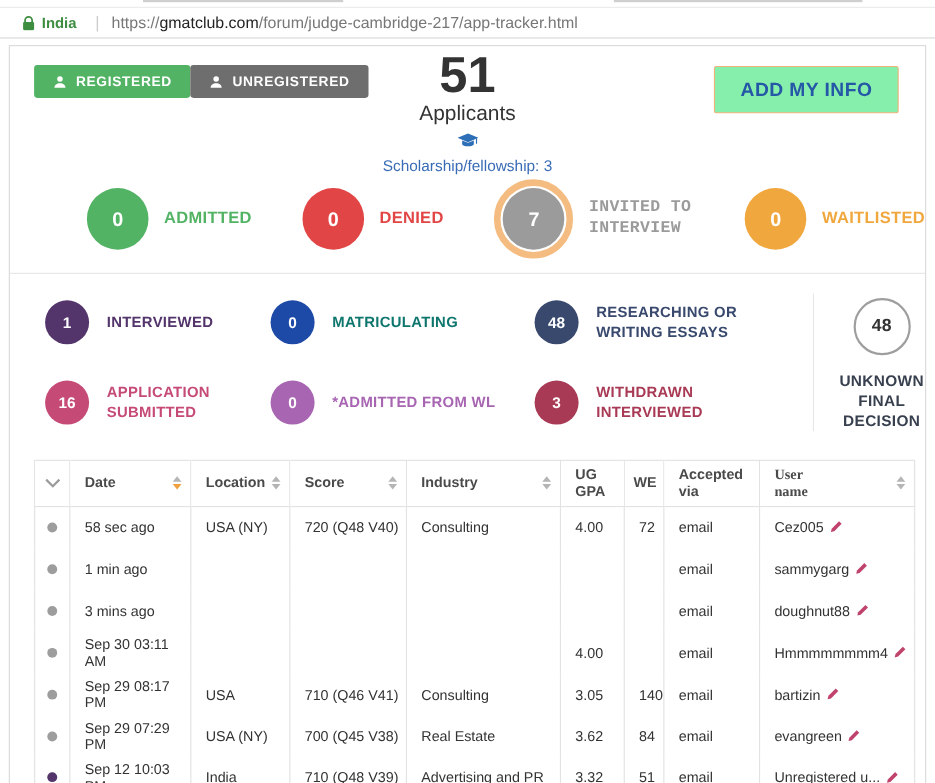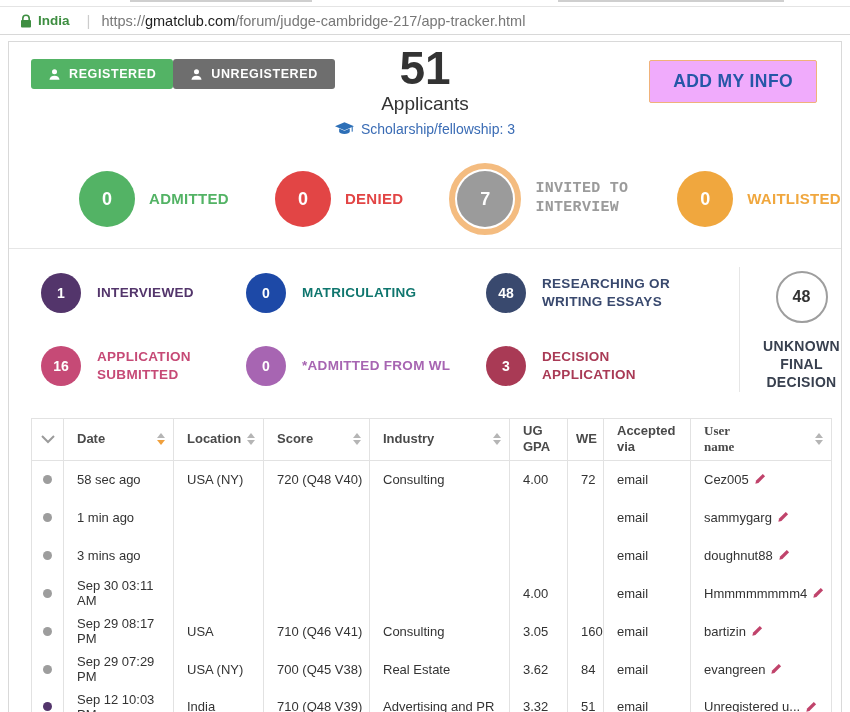--- a/index.html
+++ b/index.html
@@ -25,22 +25,22 @@
   .top-area { position:relative; height:120px; }
   .pill-row { position:absolute; left:22px; top:17px; display:flex; gap:0; }
   .pill { display:flex; align-items:center; gap:8px; color:#fff; font-size:12.5px;
     font-weight:bold; letter-spacing:.6px; padding:8px 17px; border-radius:3px; border:none; cursor:pointer; }
   .pill.green { background:#53b365; }
   .pill.gray  { background:#6e6e6e; }
   .applicants { position:absolute; left:50%; transform:translateX(-50%); top:2px; text-align:center; }
   .app-count { font-size:46px; font-weight:bold; color:#333; line-height:1.05; }
   .app-label { font-size:19px; color:#333; margin-top:1px; }
   .scholarship { margin-top:6px; display:flex; align-items:center; gap:7px; justify-content:center;
-    color:#3a6cb5; font-size:14px; cursor:pointer; }
-  .add-info { position:absolute; right:24px; top:18px; background:#f0abfc; border:1px solid #f0b27a;
+    color:#3a6cb5; font-size:14px; cursor:pointer;flex-direction:column; }
+  .add-info { position:absolute; right:24px; top:18px; background:#86efac; border:1px solid #f0b27a;
     border-radius:2px; color:#2557a7; font-weight:bold; font-size:17.5px; letter-spacing:.4px;
     padding:10px 23px; cursor:pointer; }
 
   
   .status-row1 { display:flex; align-items:center; padding-left:70px; gap:46px; height:74px; }
   .st1 { display:flex; align-items:center; gap:14px; cursor:pointer; }
   .circle-lg { width:56px; height:56px; border-radius:50%; display:flex; align-items:center;
     justify-content:center; color:#fff; font-size:18px; font-weight:bold; }
   .ring { border:6px solid #f4bc80; border-radius:50%; padding:2px; }
   .st1 .lbl { font-size:15px; font-weight:bold; letter-spacing:.3px; max-width:118px; line-height:1.25; }
@@ -189,21 +189,21 @@
       <div class="st2">
         <div class="circle-sm c-appsub">16</div>
         <div class="lbl t-appsub">APPLICATION SUBMITTED</div>
       </div>
       <div class="st2">
         <div class="circle-sm c-admwl">0</div>
         <div class="lbl t-admwl">*ADMITTED FROM WL</div>
       </div>
       <div class="st2">
         <div class="circle-sm c-withdrawn">3</div>
-        <div class="lbl t-withdrawn">DECISION APPLICATION</div>
+        <div class="lbl t-withdrawn">WITHDRAWN INTERVIEWED</div>
       </div>
     </div>
     <div class="vdiv"></div>
     <div class="unknown">
       <div class="circle-outline">48</div>
       <div class="lbl">UNKNOWN FINAL DECISION</div>
     </div>
   </div>
 
   <div class="tbl-wrap">
@@ -345,21 +345,21 @@
               </span>
             </td>
         </tr>
         <tr>
           <td class="c-dot"><span class="dot gray"></span></td>
           <td>Sep 29 08:17 PM</td>
           <td>USA</td>
           <td>710 (Q46 V41)</td>
           <td>Consulting</td>
           <td>3.05</td>
-          <td>160</td>
+          <td>140</td>
           <td>email</td>
           <td>
               <span class="user-cell">
                 <span class="user-link">bartizin</span>
                 <svg class="pencil" width="12" height="12" viewBox="0 0 16 16">
                   <path fill="#c0436b" d="M11.7 1.2l3.1 3.1-8.9 8.9-4.1 1 1-4.1z"></path>
                 </svg>
               </span>
             </td>
         </tr>

